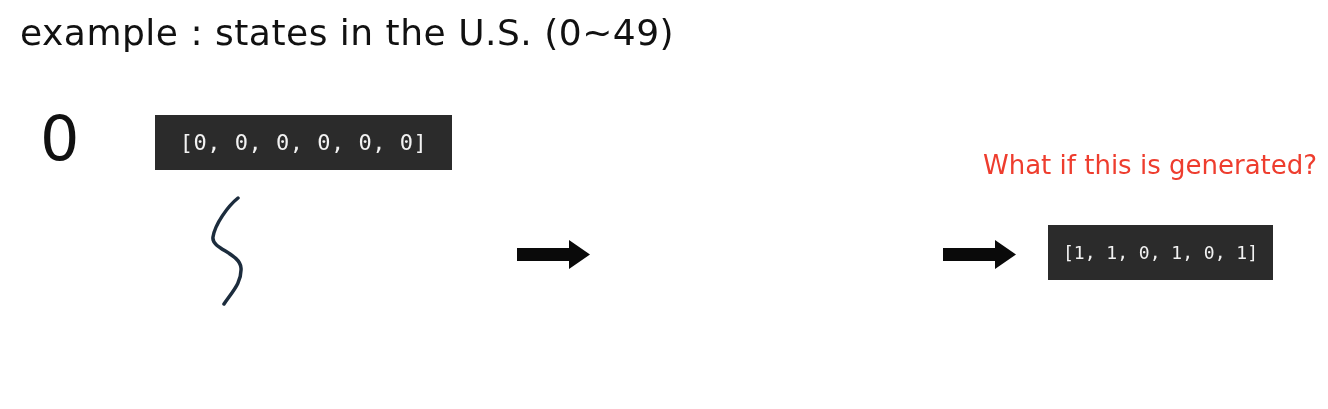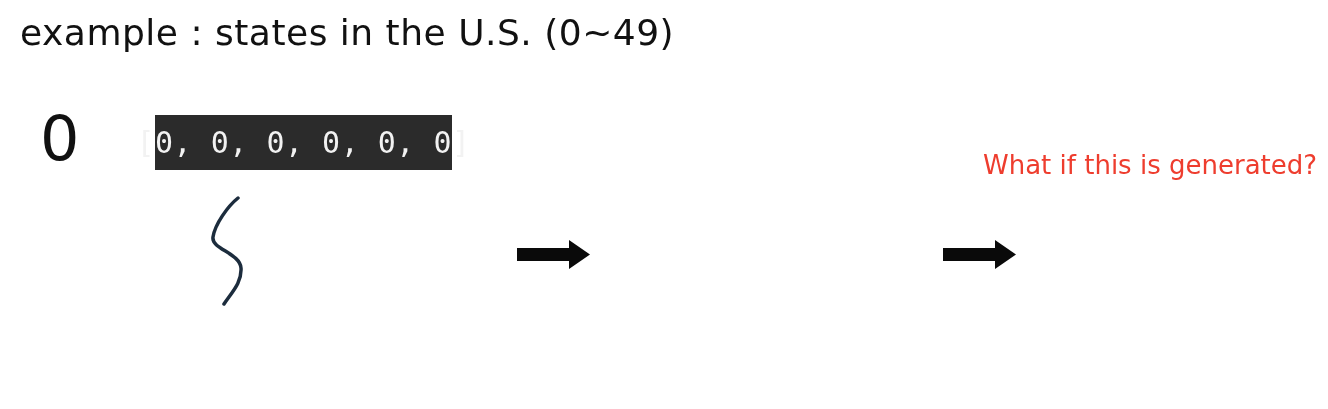--- a/index.html
+++ b/index.html
@@ -37,21 +37,21 @@
   .vec-box {
     position: absolute;
     background: var(--vector-box-bg, #2b2b2b);
     color: var(--vector-box-text, #f2f2f2);
     font-family: "DejaVu Sans Mono", "Liberation Mono", monospace;
     display: flex;
     align-items: center;
     justify-content: center;
     white-space: nowrap;
   }
-  .vec-box.input-a { left: 155px;  top: 115px; width: 297px; height: 55px; font-size: 30px; letter-spacing: 0.5px; }
+  .vec-box.input-a { left: 155px;  top: 115px; width: 297px; height: 55px; font-size: 22px; letter-spacing: 0.5px; }
   .vec-box.input-b { left: 152px;  top: 333px; width: 298px; height: 55px; font-size: 22px; letter-spacing: 0.5px; }
   .vec-box.output  { left: 1048px; top: 225px; width: 225px; height: 55px; font-size: 18px; }
 
   .squiggle {
     position: absolute;
     left: 188px;
     top: 190px;
     width: 60px;
     height: 120px;
   }
@@ -112,14 +112,15 @@
     <polygon points="0,9 52,9 52,1 73,15.5 52,30 52,22 0,22" fill="#0a0a0a"></polygon>
   </svg>
 
 
   <div class="annotation">What if this is generated?</div>
 
   <svg class="arrow output-arrow" viewBox="0 0 73 31" aria-hidden="true">
     <polygon points="0,9 52,9 52,1 73,15.5 52,30 52,22 0,22" fill="#0a0a0a"></polygon>
   </svg>
 
+  <div class="vec-box output">[1, 1, 0, 1, 0, 1]</div>
 
 </div>
 
 </body></html>

